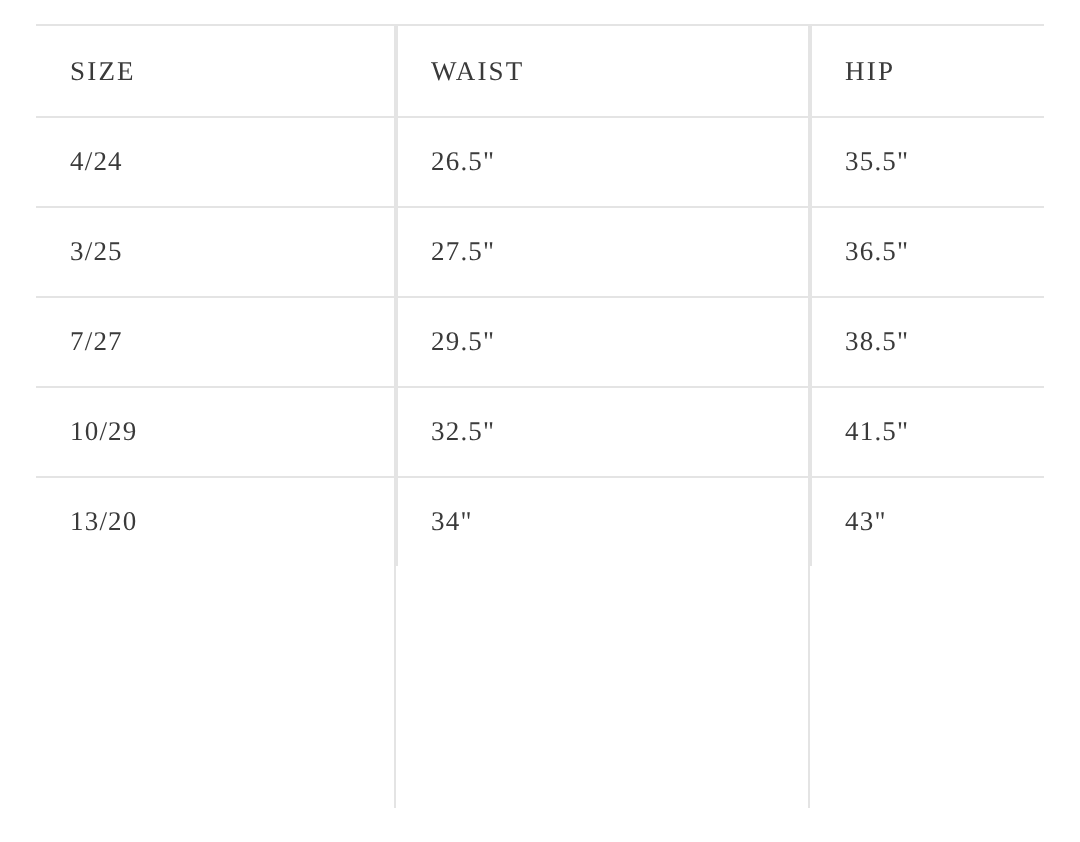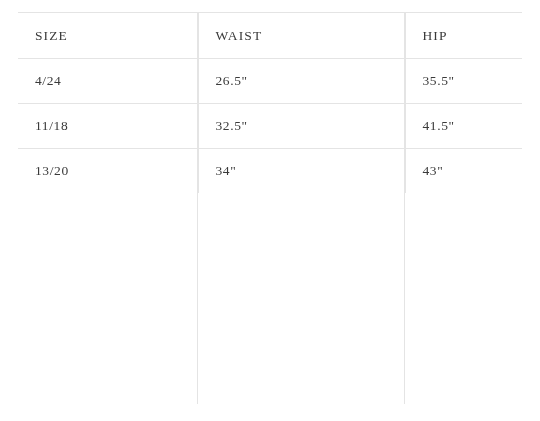--- a/index.html
+++ b/index.html
@@ -90,21 +90,31 @@
         <th>HIP</th>
       </tr>
     </thead>
     <tbody>
       <tr>
         <td>4/24</td>
         <td>26.5"</td>
         <td>35.5"</td>
       </tr>
       <tr>
-        <td>11/18</td>
+        <td>3/25</td>
+        <td>27.5"</td>
+        <td>36.5"</td>
+      </tr>
+      <tr>
+        <td>7/27</td>
+        <td>29.5"</td>
+        <td>38.5"</td>
+      </tr>
+      <tr>
+        <td>10/29</td>
         <td>32.5"</td>
         <td>41.5"</td>
       </tr>
       <tr>
         <td>13/20</td>
         <td>34"</td>
         <td>43"</td>
       </tr>
     </tbody>
   </table>

